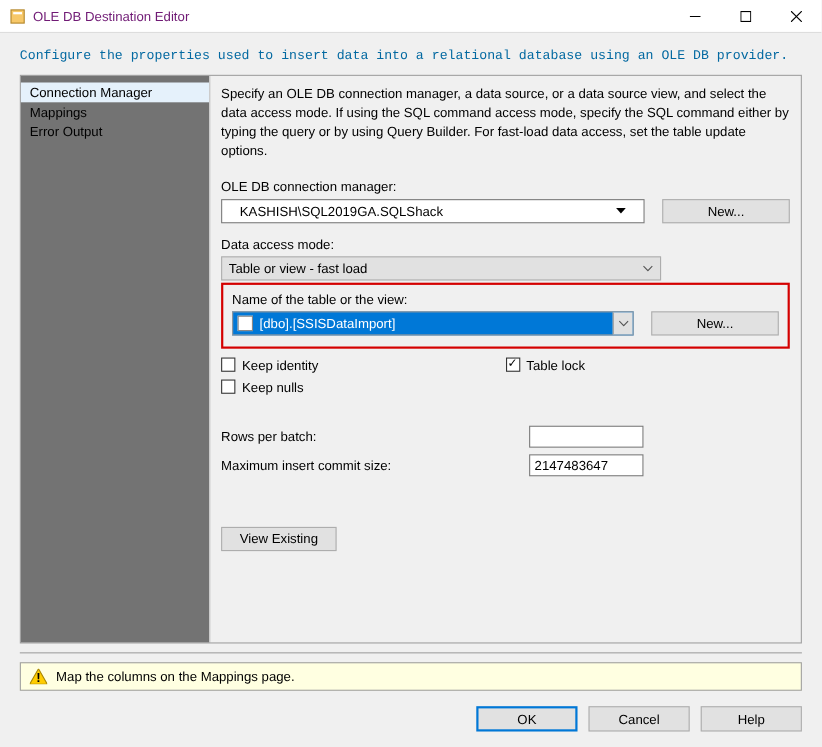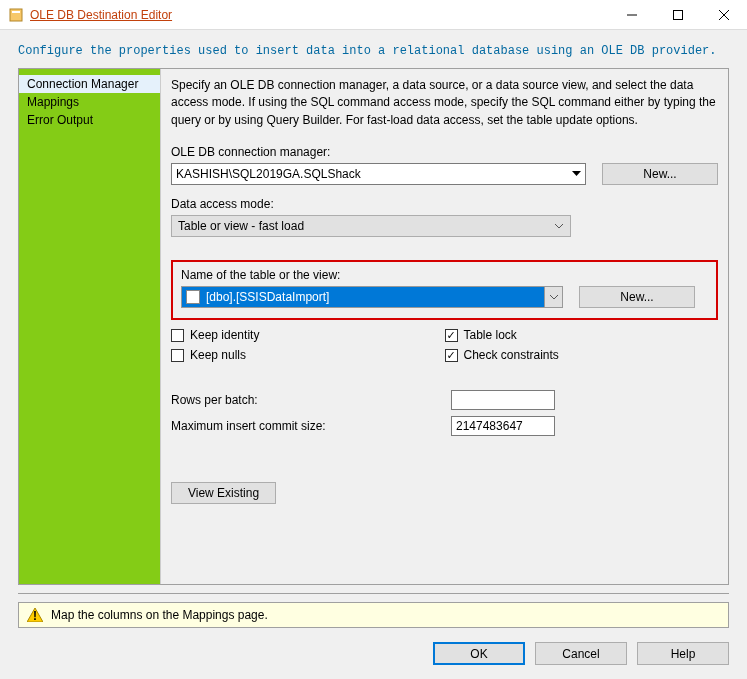--- a/index.html
+++ b/index.html
@@ -1,43 +1,43 @@
 <!DOCTYPE html>
 <html><head>
 <meta charset="utf-8">
 <style>
 * { box-sizing: border-box; margin: 0; padding: 0; font-family: 'Segoe UI', Tahoma, sans-serif; font-size: 12px; }
 body { background: #f0f0f0; width: 747px; height: 679px; overflow: hidden; }
 
 .titlebar { height: 30px; background: #fff; display: flex; align-items: center; padding-left: 8px; border-bottom: 1px solid #ddd; }
 .titlebar-icon { width: 16px; height: 16px; margin-right: 6px; }
-.titlebar-text { flex: 1; font-size: 12px; color: #c2410c; text-decoration: underline; }
+.titlebar-text { flex: 1; font-size: 12px; color: #701a75; }
 .titlebar-btn { width: 46px; height: 30px; display: flex; align-items: center; justify-content: center; color: #000; }
 
 .window { background: #f0f0f0; height: calc(100% - 30px); display: flex; flex-direction: column; padding: 0; }
 .desc-row { padding: 14px 18px 10px 18px; color: #0369a1; font-family: Liberation Mono, monospace; }
 
 .main-area { flex: 1; display: flex; margin: 0 18px 8px 18px; border: 1px solid #a0a0a0; background: #f0f0f0; }
-.sidebar { width: 142px; background: #84cc16; border-right: 1px solid #ccc; padding-top: 6px; }
+.sidebar { width: 172px; background: #737373; border-right: 1px solid #ccc; padding-top: 6px; }
 .side-item { padding: 2px 8px; cursor: default; }
 .side-item.sel { background: #e5f1fb; }
 
 .content { flex: 1; padding: 8px 10px; }
 .spec-text { line-height: 1.45; margin-bottom: 16px; }
 .field-label { margin: 6px 0 4px 0; }
 
 .row { display: flex; align-items: center; margin-bottom: 6px; }
-.cmselect { flex: 1; height: 22px; border: 1px solid #7a7a7a; background: #fff; display: flex; align-items: center; padding: 0 4px; }
+.cmselect { flex: 1; height: 22px; border: 1px solid #7a7a7a; background: #fff; display: flex; align-items: center; padding: 0 16px; }
 .cmselect .arrow { margin-left: auto; }
 .newbtn { width: 116px; height: 22px; margin-left: 16px; background: #e1e1e1; border: 1px solid #adadad; text-align: center; }
 
 .accessmode { width: 400px; height: 22px; border: 1px solid #adadad; background: #e1e1e1; display: flex; align-items: center; padding: 4px 6px; }
 .accessmode .chev { margin-left: auto; }
 
-.highlight-box { border: 2px solid #d40000; padding: 6px 21px 10px 8px; margin: 23px 0 8px 0; }
+.highlight-box { border: 2px solid #d40000; padding: 6px 8px 10px 8px; margin: 2px 0 8px 0; }
 .tablesel { flex: 1; height: 22px; background: #0078d7; color: #ffffff; border: 1px solid #999; display: flex; align-items: center; padding: 0 4px; }
 .tablesel .ticon { width: 14px; height: 14px; margin-right: 6px; background: #fff; border: 1px solid #888; }
 .tablesel .dd { width: 18px; height: 100%; background: #e1e1e1; color: #000; display: flex; align-items: center; justify-content: center; margin-left: auto; margin-right: -4px; border-left: 1px solid #999; }
 
 .checkrow { display: flex; margin: 6px 0; }
 .checkcol { flex: 1; display: flex; align-items: center; }
 .checkbox { width: 13px; height: 13px; border: 1px solid #333; background: #fff; margin-right: 6px; display: inline-flex; align-items: center; justify-content: center; }
 .checkbox.checked::after { content: '✓'; font-size: 11px; line-height: 1; color: #000; }
 
 .kvrow { display: flex; align-items: center; margin: 6px 0; }
@@ -146,24 +146,20 @@
         <div class="checkcol">
           <span class="checkbox checked"></span>
           <span>Table lock</span>
         </div>
       </div>
       <div class="checkrow">
         <div class="checkcol">
           <span class="checkbox"></span>
           <span>Keep nulls</span>
         </div>
-        <div class="checkcol">
-          <span class="checkbox checked"></span>
-          <span>Check constraints</span>
-        </div>
       </div>
 
       <div class="kvrow" style="margin-top:28px;">
         <div class="kvlabel">Rows per batch:</div>
         <input class="kvinput" value="" style="">
       </div>
       <div class="kvrow">
         <div class="kvlabel">Maximum insert commit size:</div>
         <input class="kvinput" value="2147483647" style="">
       </div>

